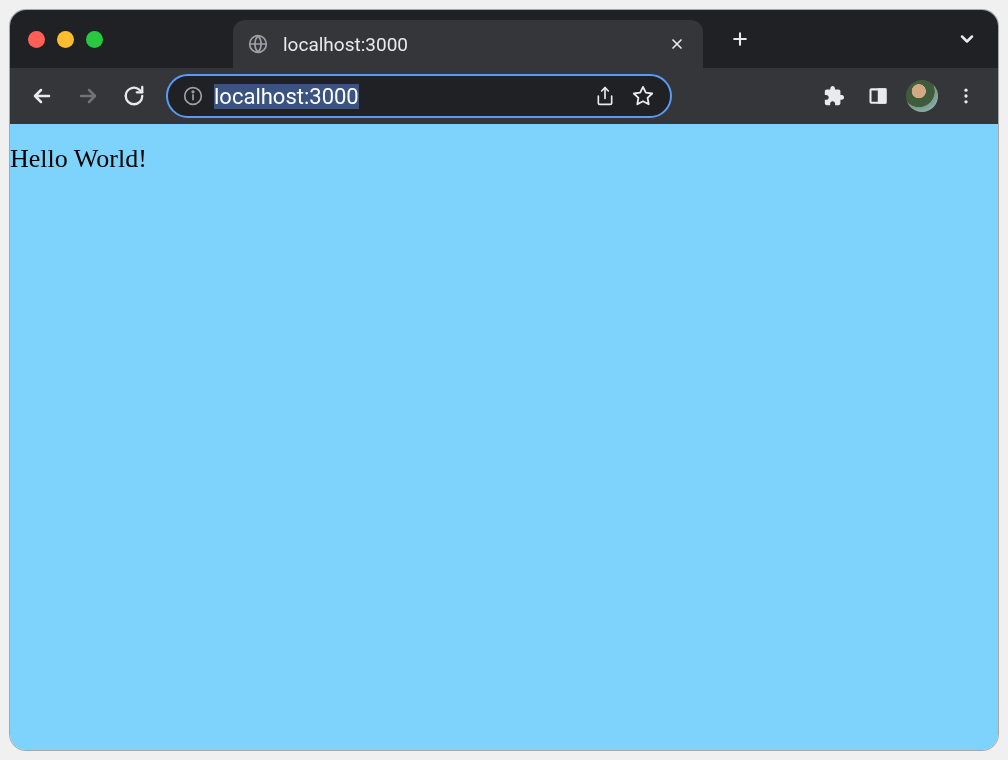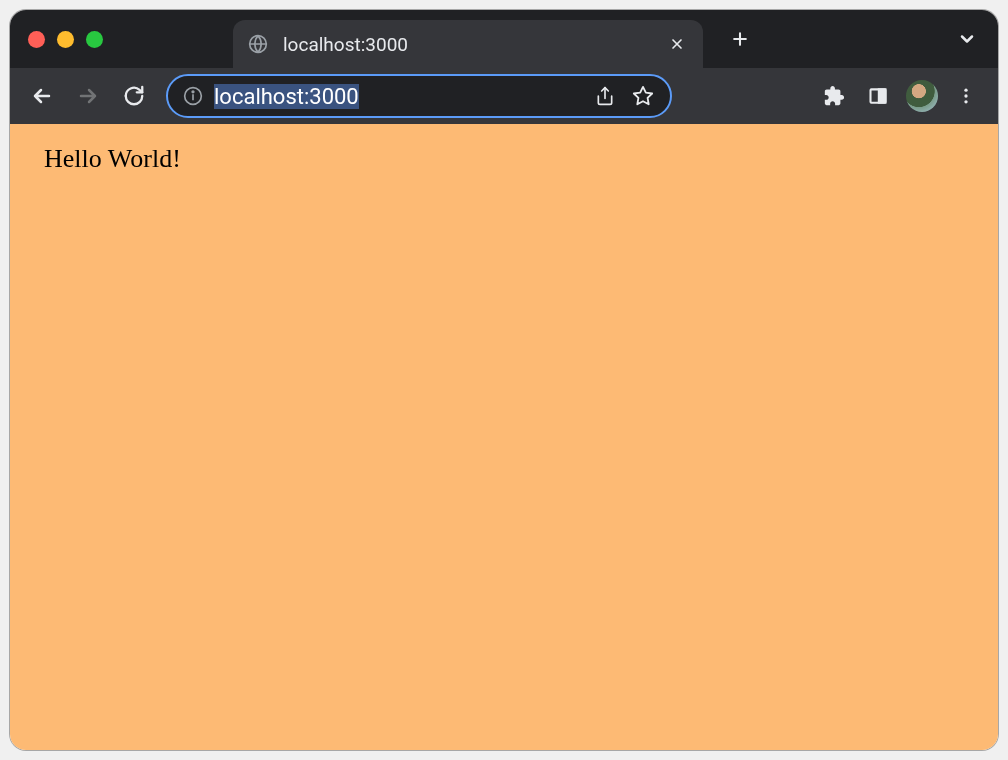--- a/index.html
+++ b/index.html
@@ -196,22 +196,22 @@
       width: 40px;
       height: 40px;
       display: flex;
       align-items: center;
       justify-content: center;
       cursor: pointer;
       color: #e8eaed;
     }
     .content {
       flex: 1;
-      background: #fdba74;
-      padding: 20px 34px;
+      background: #7dd3fc;
+      padding: 20px 0;
     }
     .content-text {
       font-family: "Times New Roman", Times, serif;
       font-size: 26px;
       color: #000;
     }
   </style>
 </head>
 <body>
 

